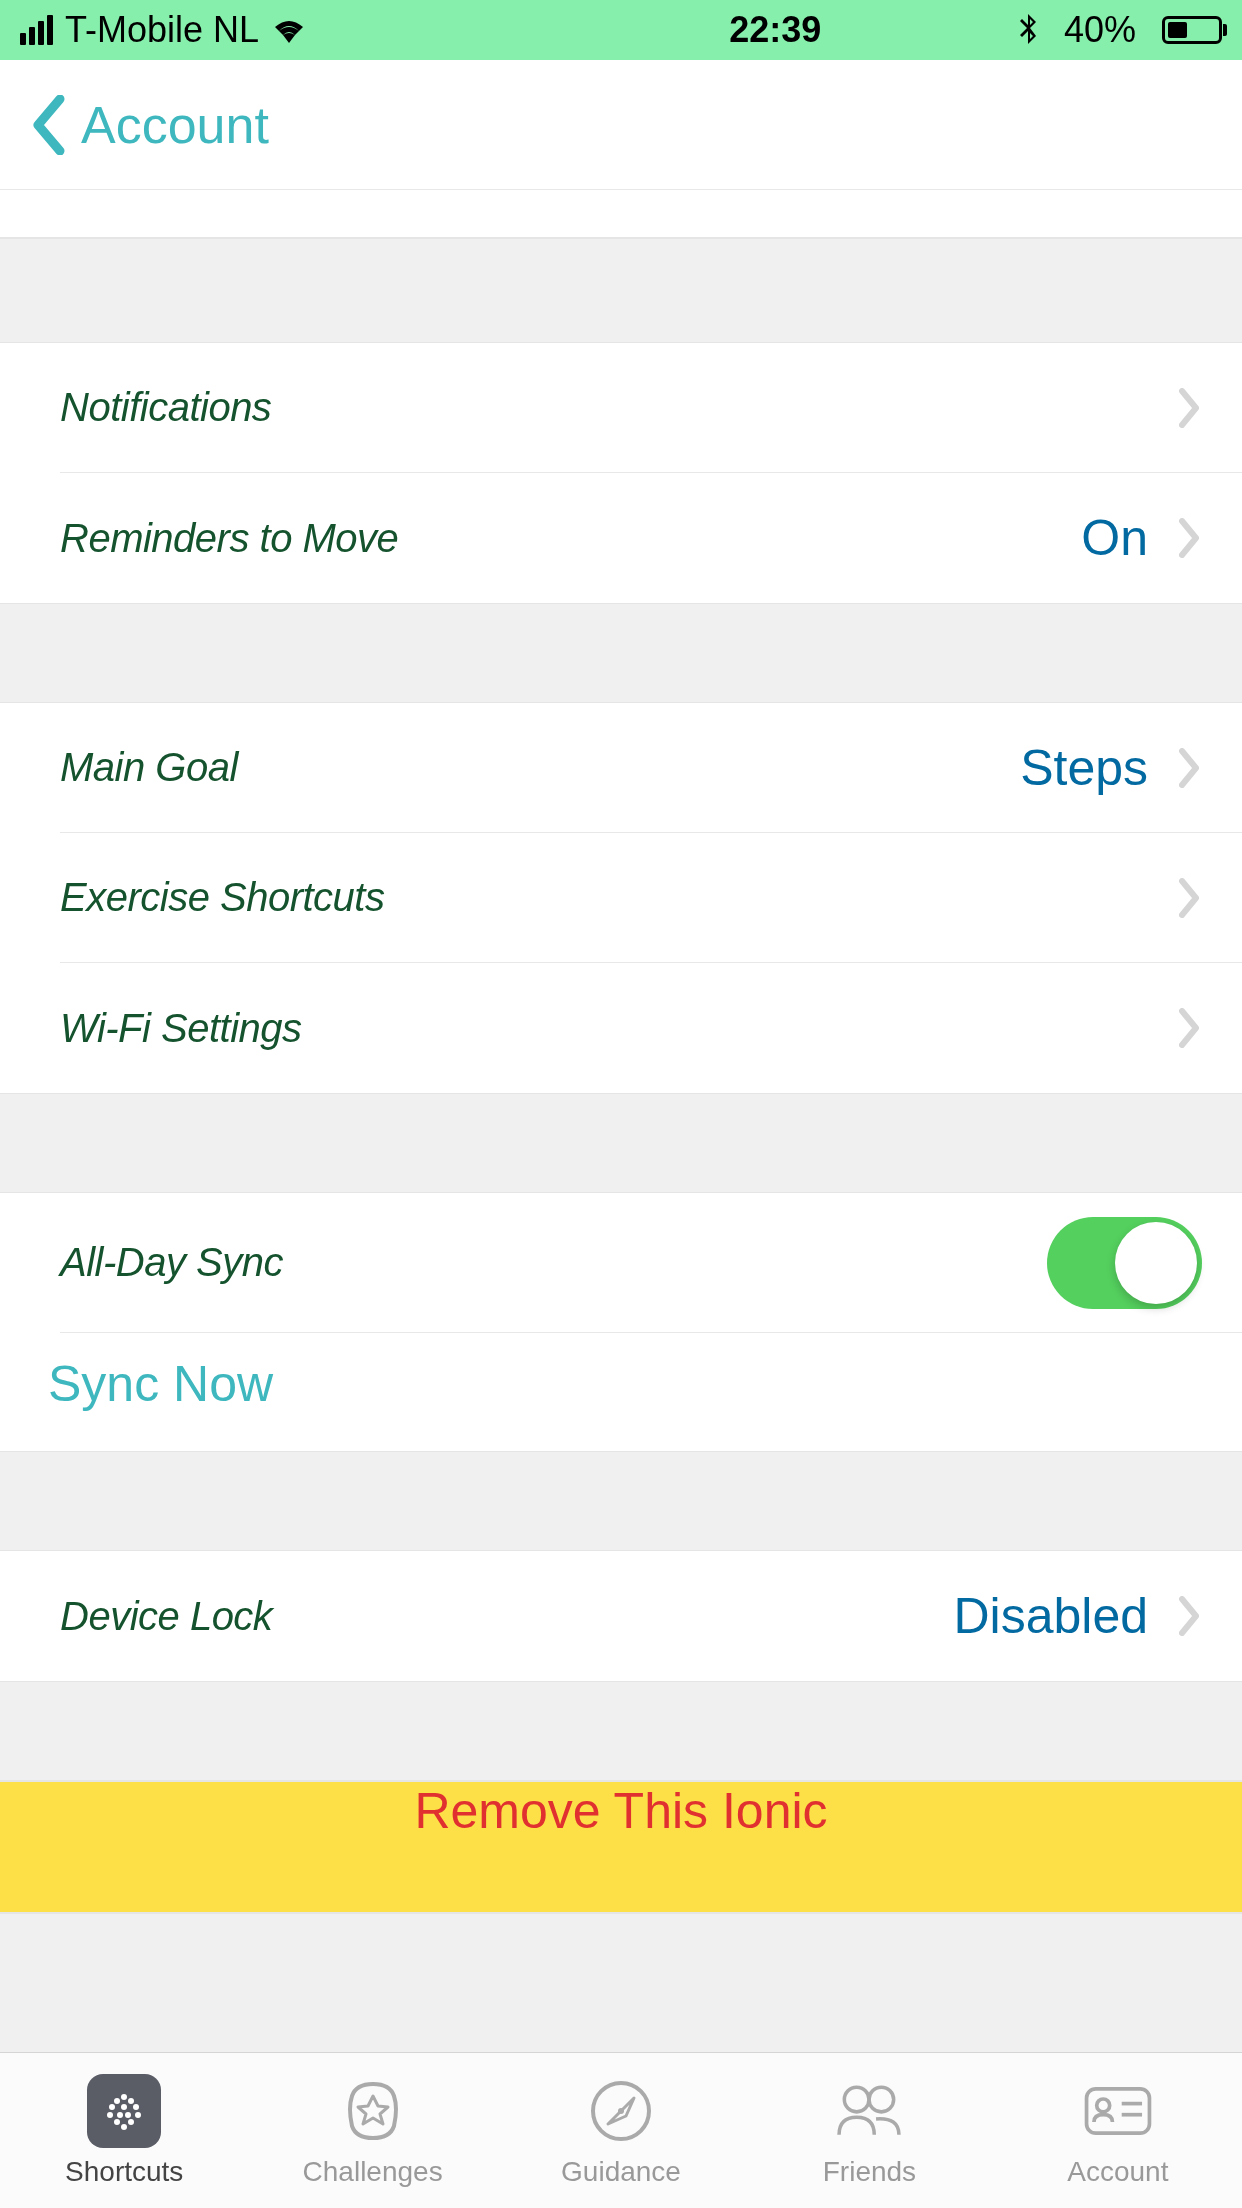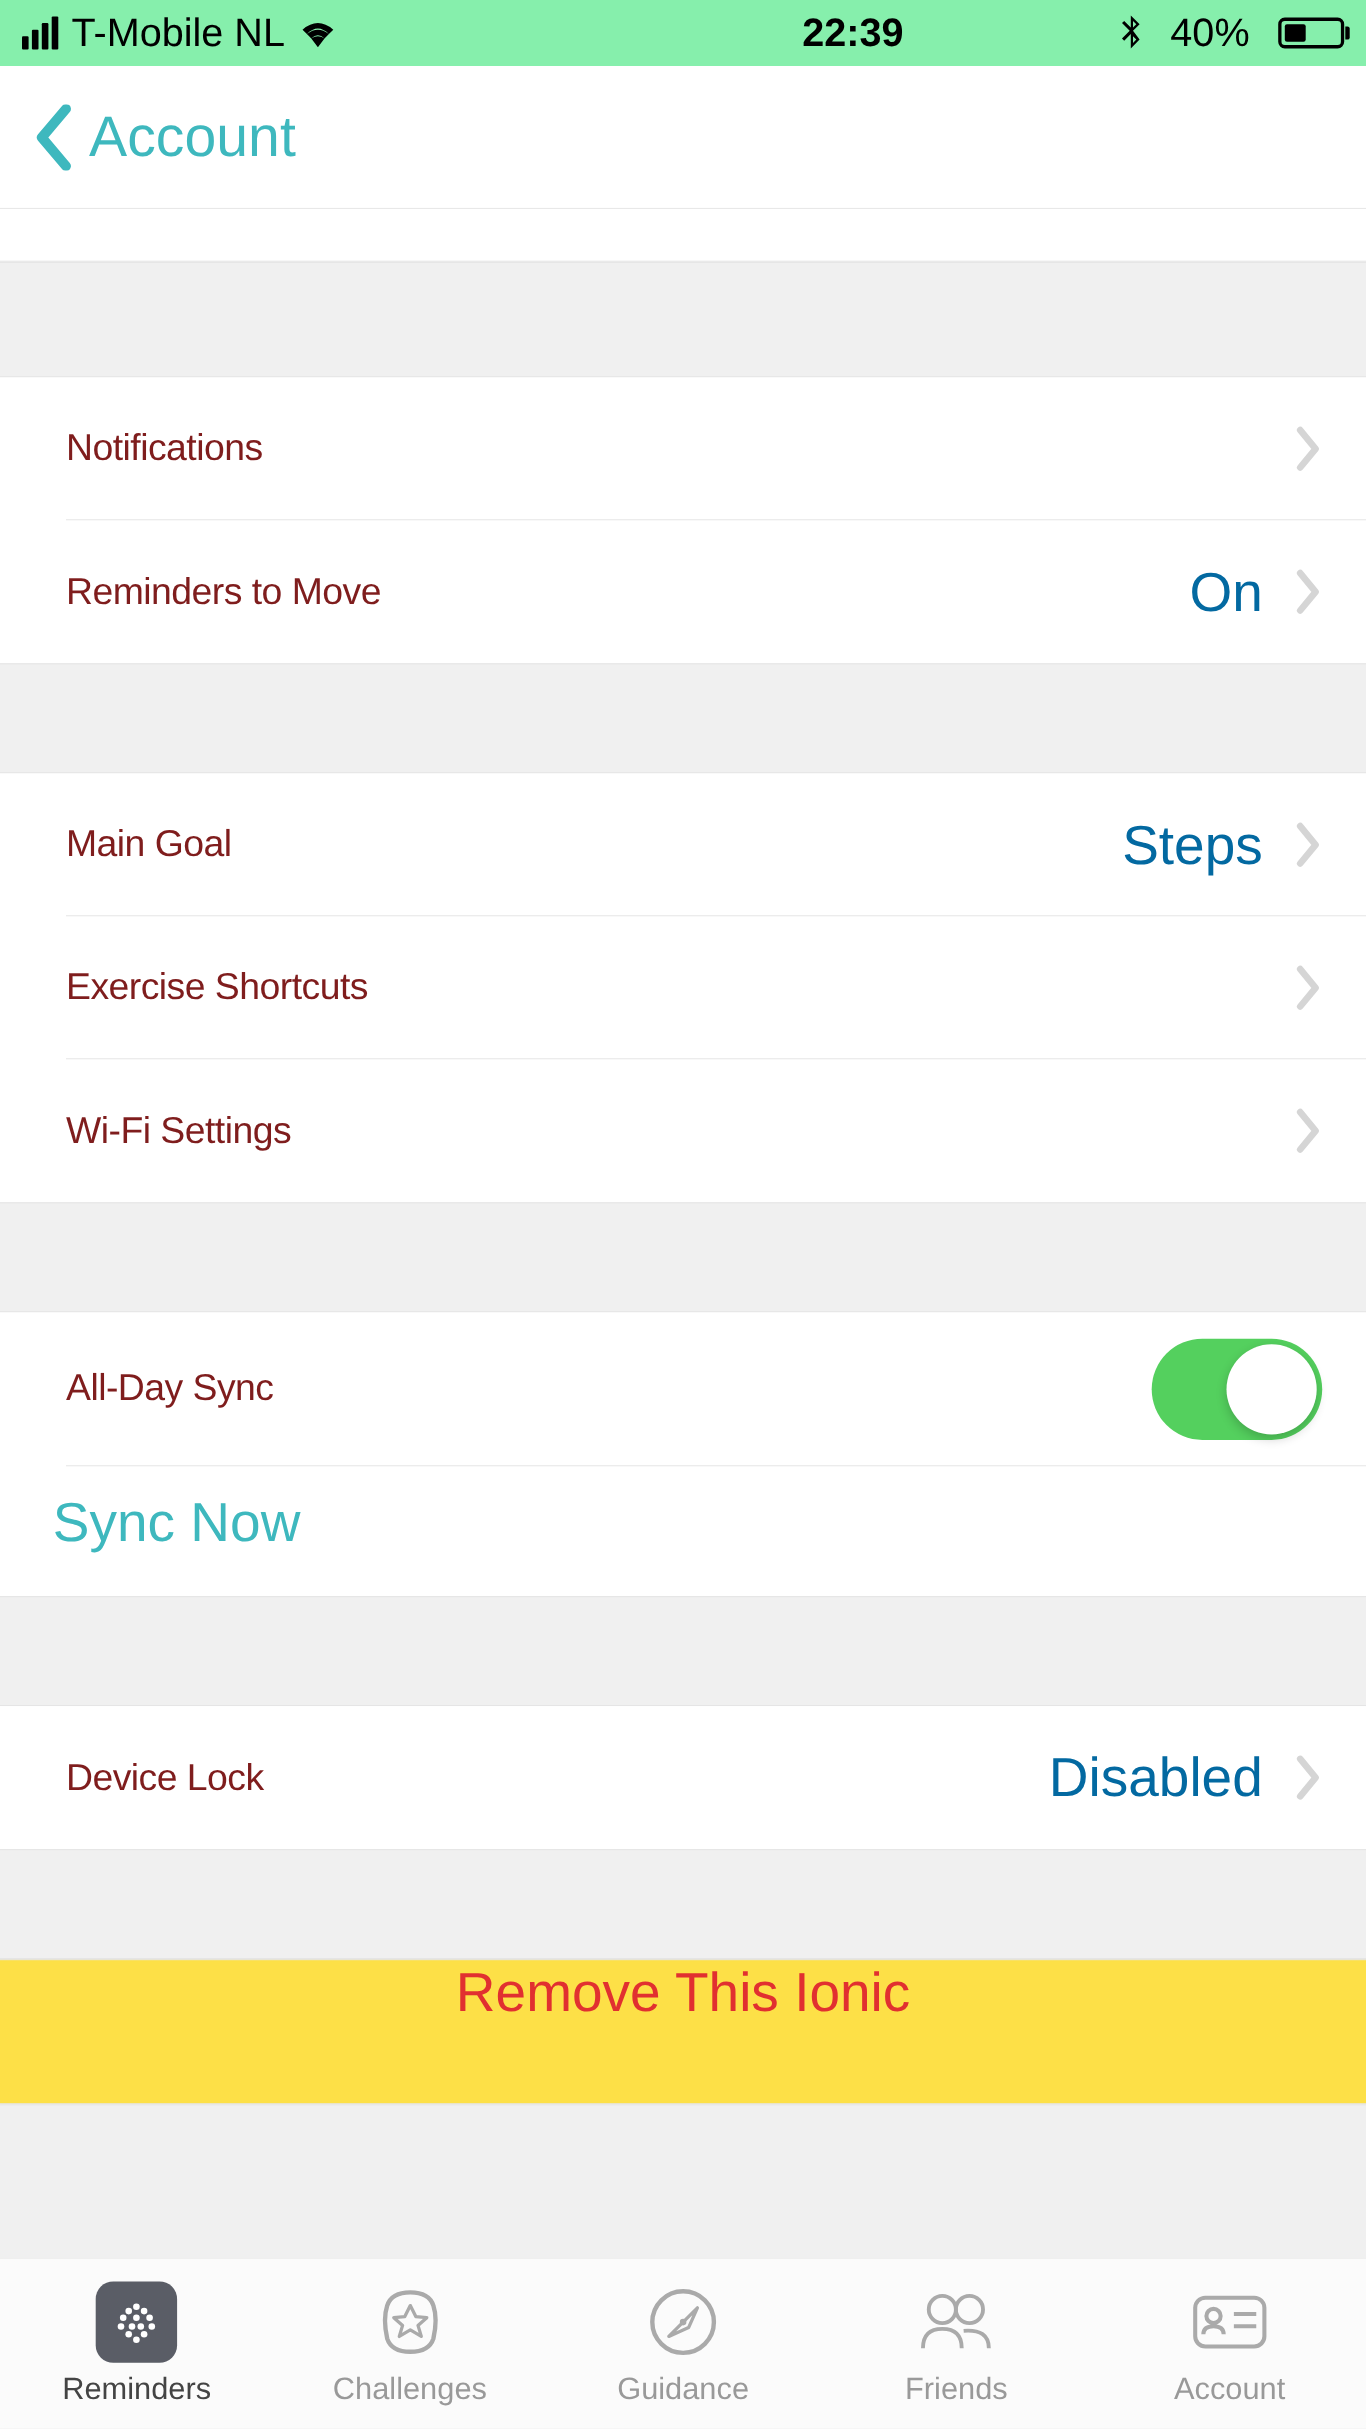--- a/index.html
+++ b/index.html
@@ -136,24 +136,25 @@
       height: 130px;
       display: flex;
       align-items: center;
       border-bottom: 1px solid #e8e8e8;
       padding-right: 40px;
     }
     .row:last-child {
       border-bottom: none;
     }
     .row-label {
-      font-size: 34px;
-      color: #7f1d1d;
+      font-size: 40px;
+      color: #14532d;
       flex: 1;
       letter-spacing: -0.5px;
+      font-style: italic;
     }
     .row-value {
       font-size: 50px;
       color: #0369a1;
       margin-right: 30px;
     }
     .chevron-right {
       width: 24px;
       height: 42px;
       opacity: 0.35;
@@ -369,21 +370,21 @@
           <circle cx="8" cy="26" r="3" fill="#fff"></circle>
           <circle cx="18" cy="26" r="3" fill="#fff"></circle>
           <circle cx="26" cy="26" r="3" fill="#fff"></circle>
           <circle cx="36" cy="26" r="3" fill="#fff"></circle>
           <circle cx="15" cy="33" r="3" fill="#fff"></circle>
           <circle cx="29" cy="33" r="3" fill="#fff"></circle>
           <circle cx="22" cy="38" r="3" fill="#fff"></circle>
         </svg>
       </div>
     </div>
-    <span class="tab-label">Reminders</span>
+    <span class="tab-label">Shortcuts</span>
   </div>
   <div class="tab">
     <div class="tab-icon">
       <svg width="70" height="70" viewBox="0 0 70 70">
         <path d="M35 8 Q52 8 56 20 Q60 32 56 50 Q52 62 35 62 Q18 62 14 50 Q10 32 14 20 Q18 8 35 8 Z" stroke="#aaa" stroke-width="4" fill="none"></path>
         <path d="M35 20 L40 30 L50 31 L42 38 L45 48 L35 42 L25 48 L28 38 L20 31 L30 30 Z" stroke="#aaa" stroke-width="3" fill="none" stroke-linejoin="round"></path>
       </svg>
     </div>
     <span class="tab-label">Challenges</span>
   </div>

